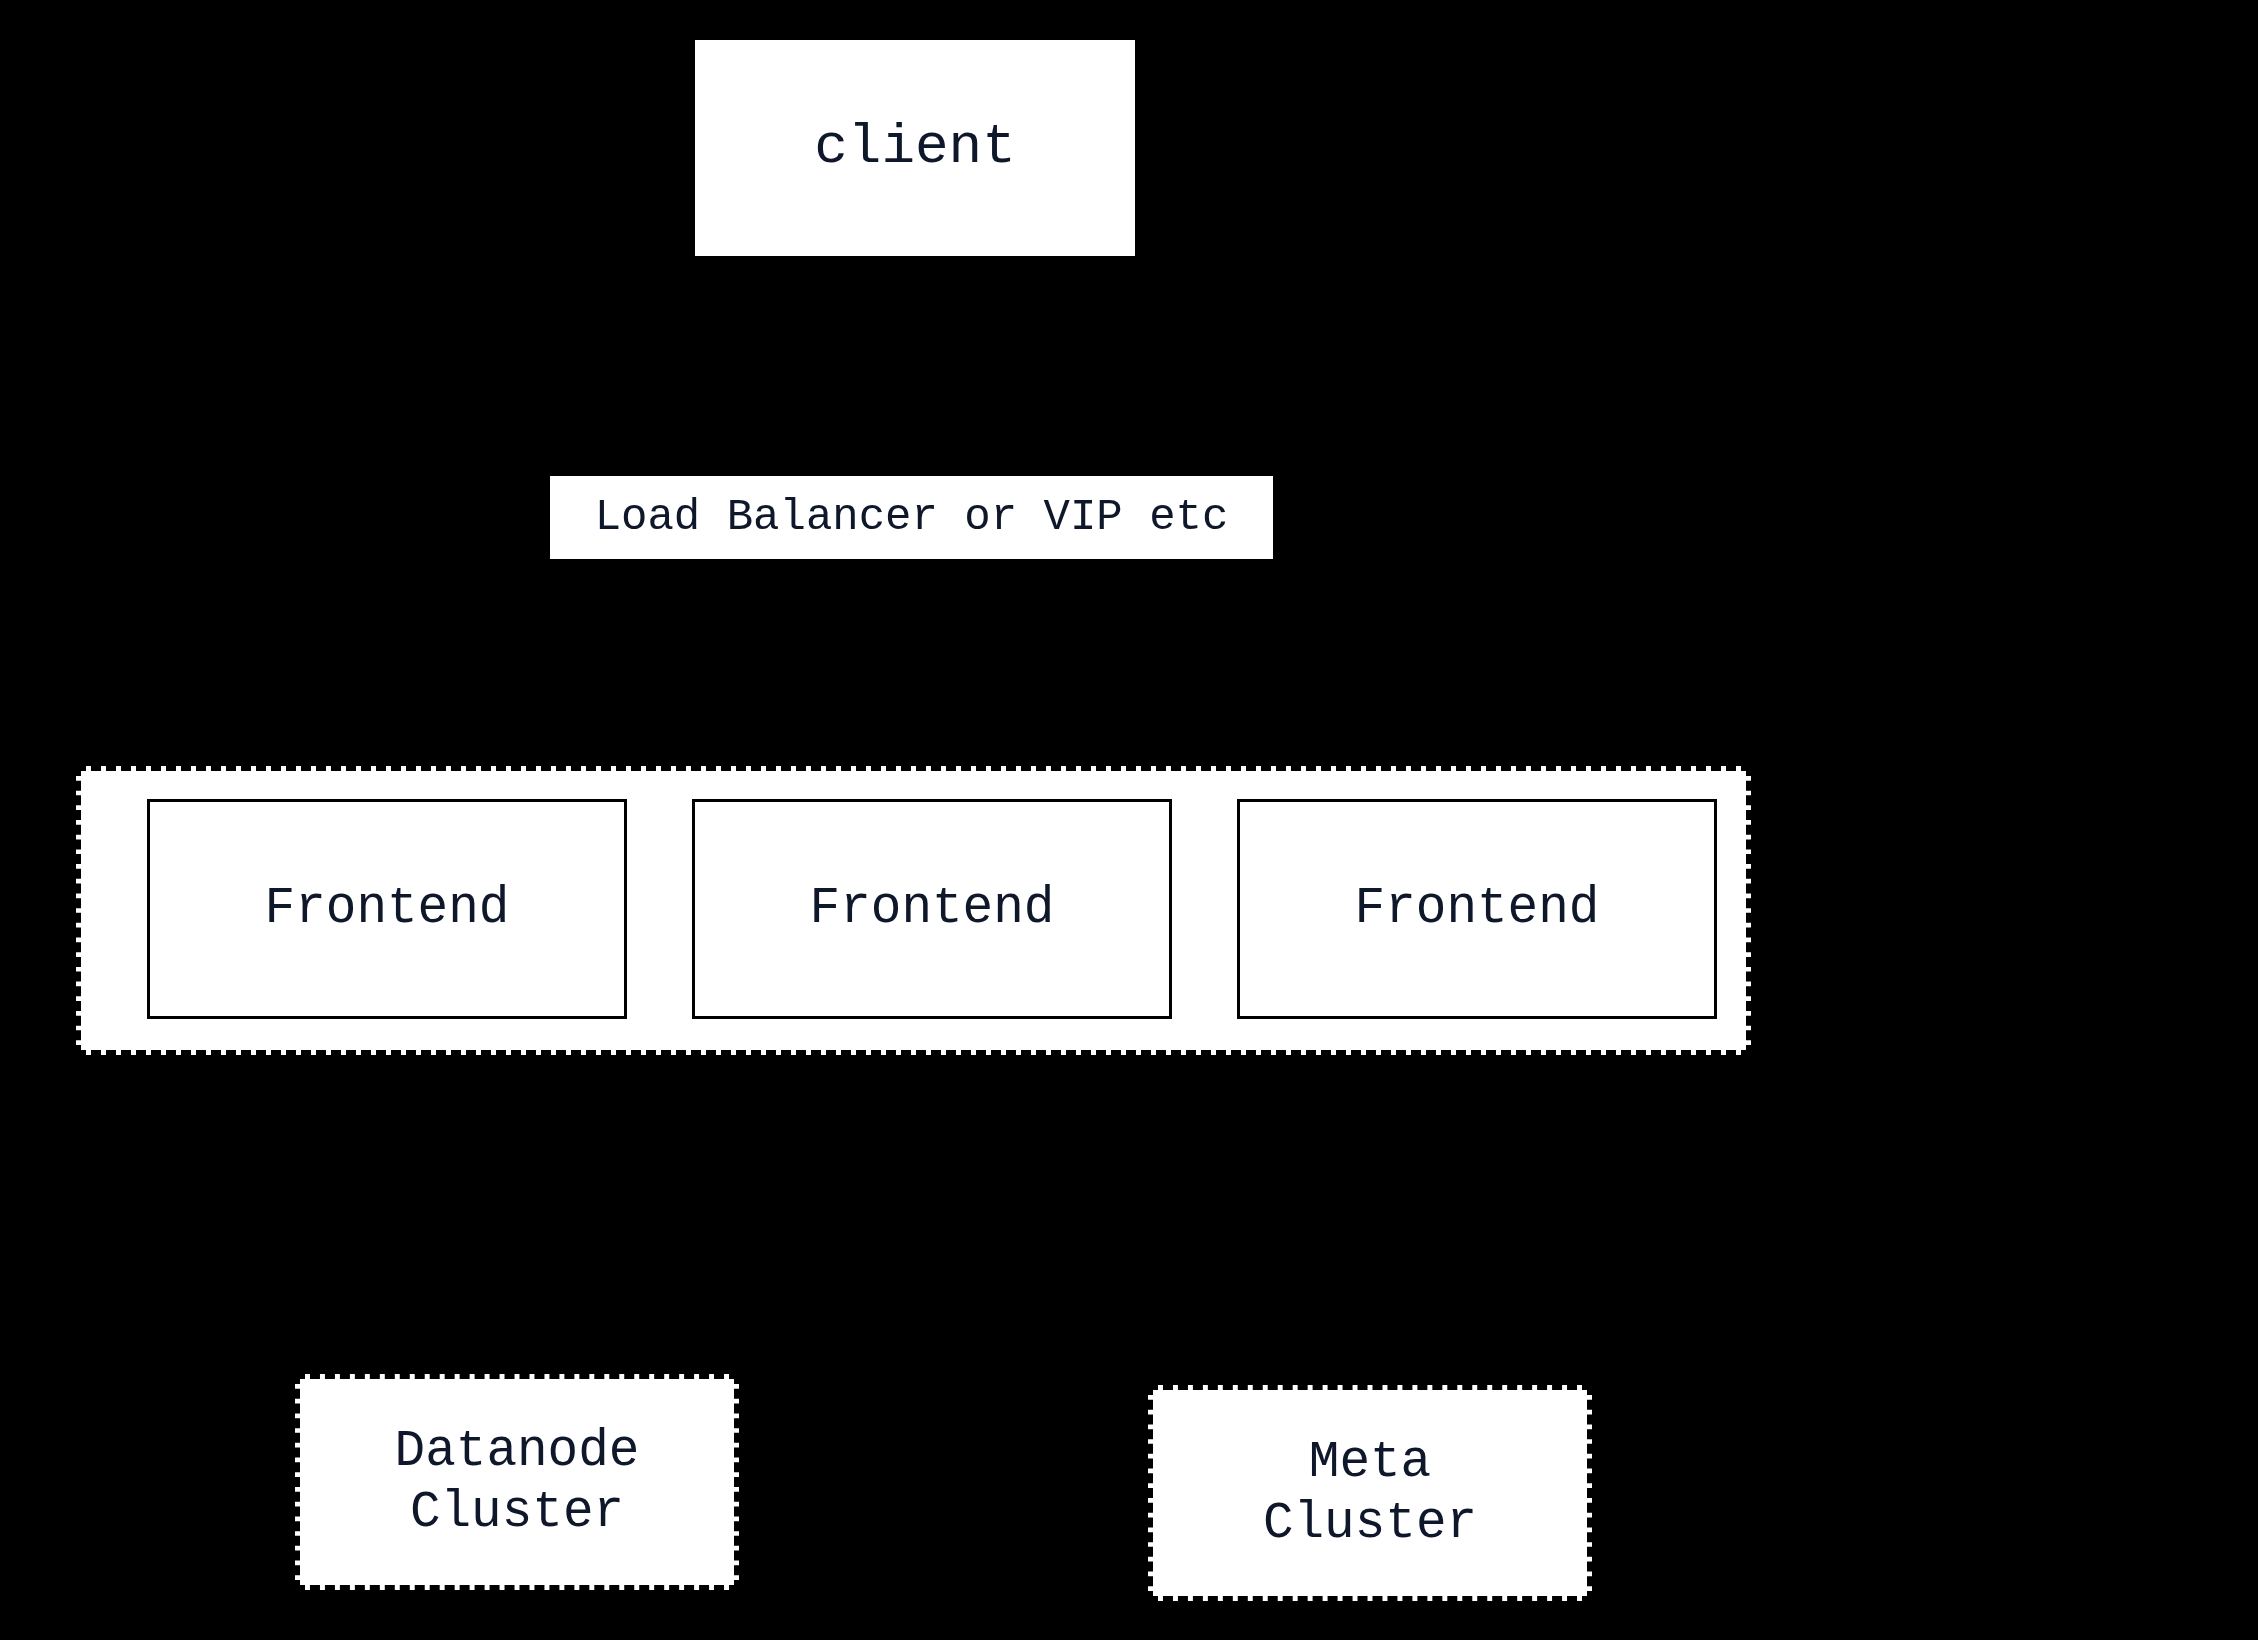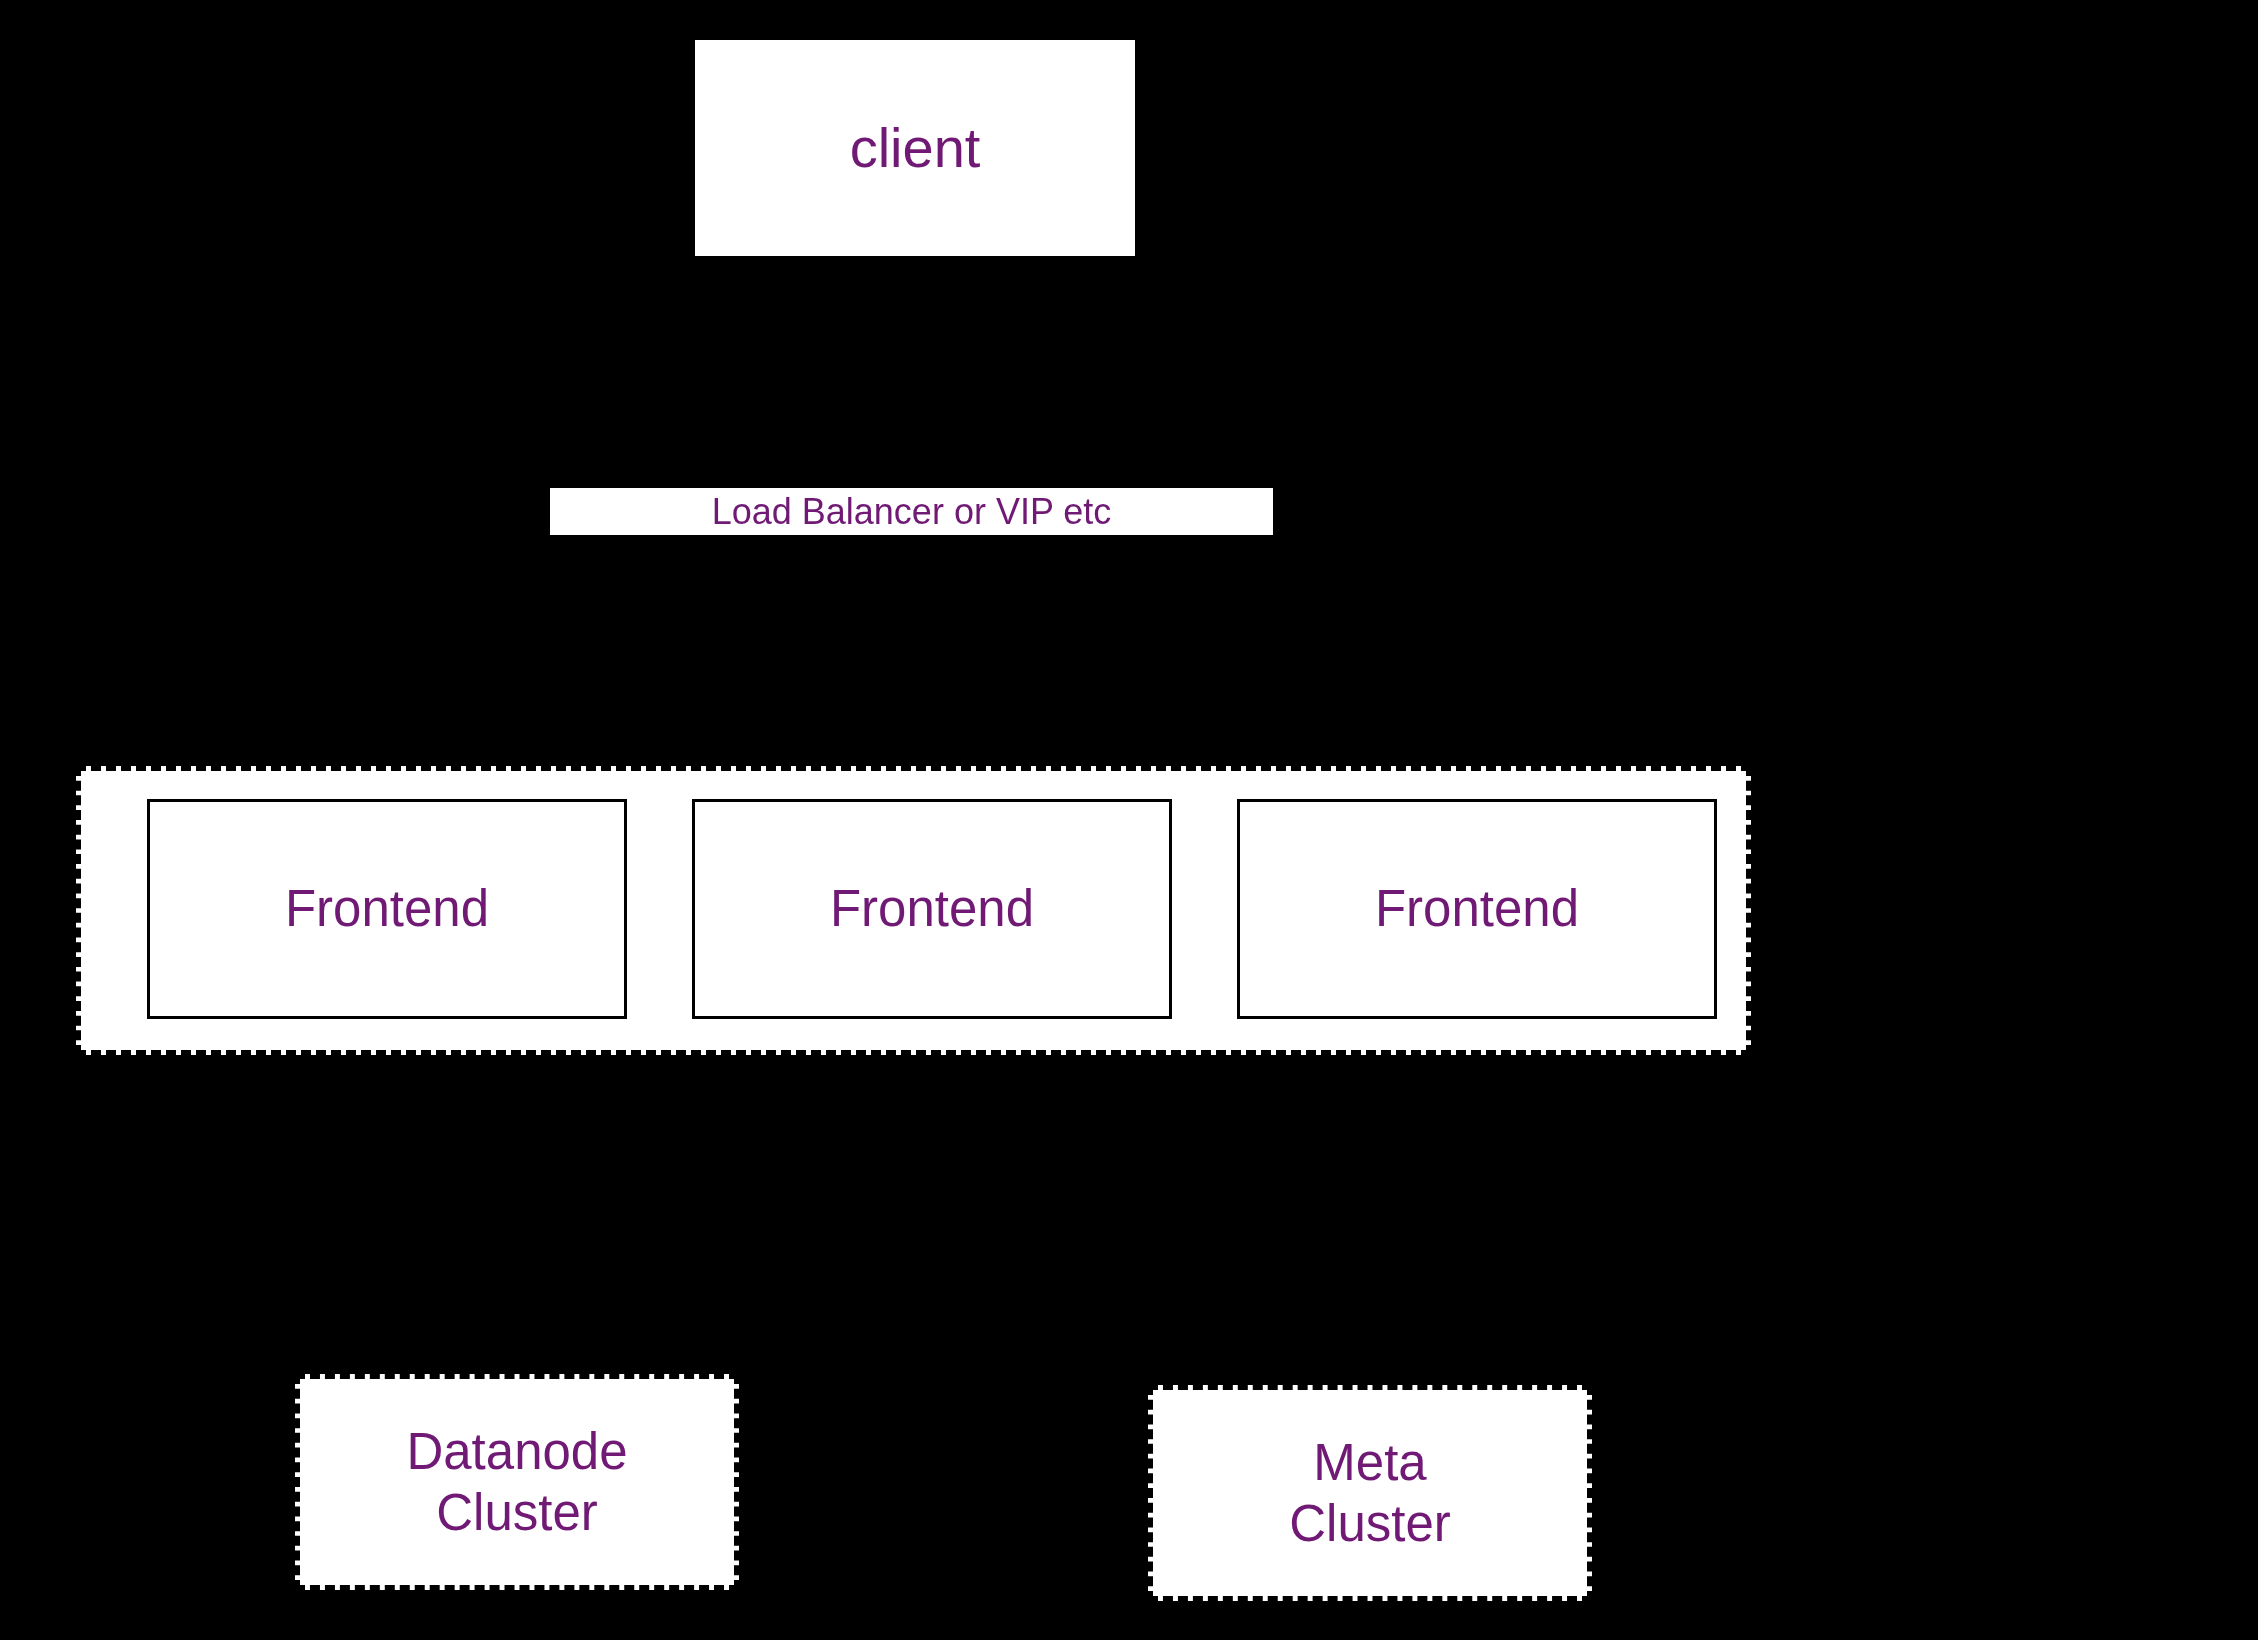--- a/index.html
+++ b/index.html
@@ -6,22 +6,22 @@
     margin: 0;
     padding: 0;
     background: #000000;
   }
   .stage {
     position: relative;
     width: 2258px;
     height: 1640px;
     background: #000000;
     overflow: hidden;
-    font-family: Liberation Sans, sans-serif;
-    color: #701a75;
+    font-family: Liberation Mono, monospace;
+    color: #0f172a;
   }
   .node {
     position: absolute;
     background: #ffffff;
     box-sizing: border-box;
     display: flex;
     align-items: center;
     justify-content: center;
     text-align: center;
     line-height: 1.2;
@@ -31,23 +31,23 @@
 
   
   #client-node {
     left: 695px; top: 40px;
     width: 440px; height: 216px;
     font-size: 56px;
   }
 
   
   #load-balancer-node {
-    left: 550px; top: 488px;
-    width: 723px; height: 47px;
-    font-size: 36px;
+    left: 550px; top: 476px;
+    width: 723px; height: 83px;
+    font-size: 44px;
   }
 
   
   #frontend-group {
     position: absolute;
     left: 76px; top: 766px;
     width: 1675px; height: 289px;
     background: #ffffff;            
     border: 5.5px dashed #000000;
     box-sizing: border-box;

